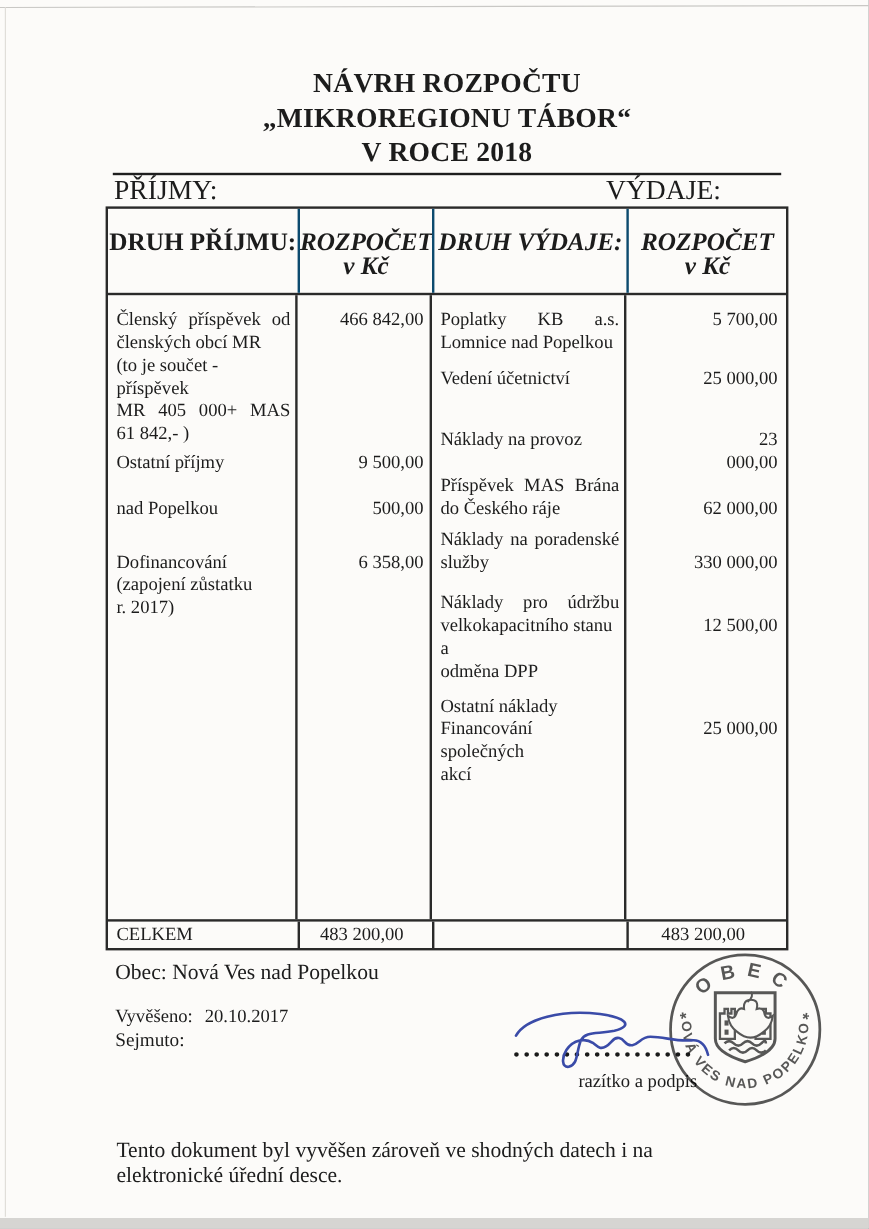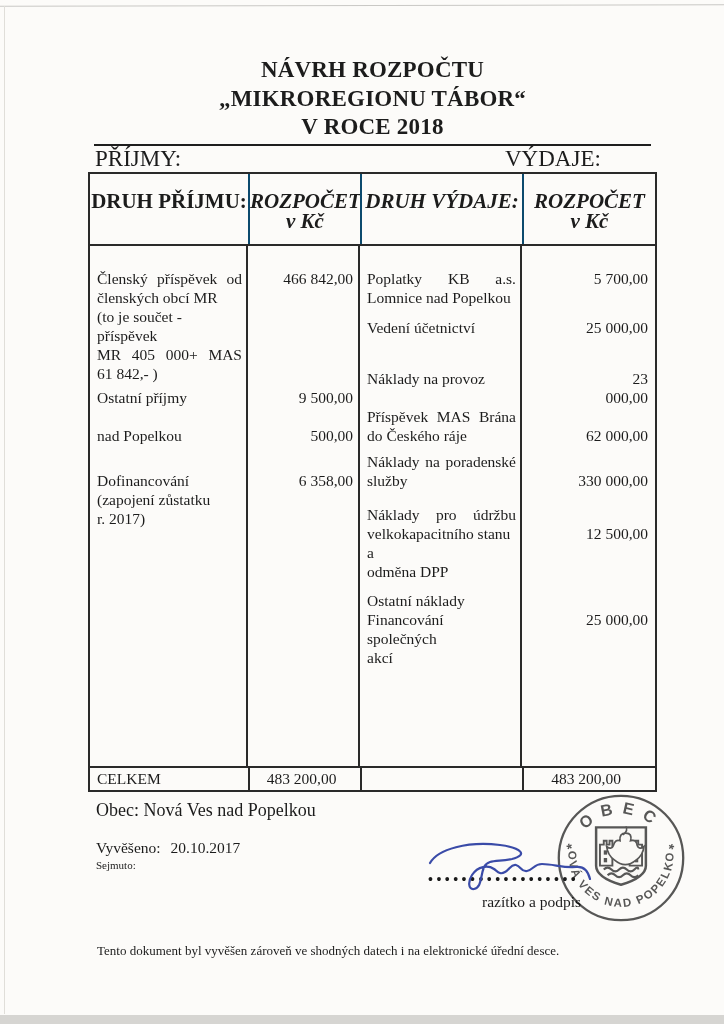--- a/index.html
+++ b/index.html
@@ -29,21 +29,21 @@
   .thead { display:grid; grid-template-columns:158px 112px 162px 133px; height:72px;
            border-bottom:2px solid #2a2a2a; box-sizing:border-box;
            font-weight:bold; font-size:21px; line-height:20px; text-align:center; }
   .thead > div { padding-top:17px; box-sizing:border-box; }
   .thead > div + div { border-left:2px solid #0c4a6e;font-style:italic; }
 
   .tbody { position:relative; height:520px; border-bottom:2px solid #2a2a2a; box-sizing:content-box; }
   .vline { position:absolute; top:0; bottom:0; width:2px; background:#2a2a2a; }
   .v1 { left:156px; } .v2 { left:268px; } .v3 { left:430px; }
 
-  .side { position:absolute; top:16px; padding-top:7px; }
+  .side { position:absolute; top:4px; padding-top:7px; }
   .side.income   { left:0;     width:270px; }
   .side.expenses { left:270px; width:295px; }
   .item { display:grid; }
   .side.income   .item { grid-template-columns:158px 112px; }
   .side.expenses .item { grid-template-columns:162px 133px; }
   .label  { padding:0 6px 0 7px; box-sizing:border-box; font-size:15.5px; line-height:19px; }
   .line   { min-height:19px; }
   .spread { text-align:justify; text-align-last:justify; }
   .amount { text-align:right; padding-right:7px; box-sizing:border-box;
             font-size:15.5px; line-height:19px; white-space:pre-line; }
@@ -55,31 +55,31 @@
   .totals { display:grid; grid-template-columns:158px 112px 162px 133px;
             height:22px; line-height:21px; font-size:15.5px; }
   .totals > div + div { border-left:2px solid #2a2a2a; }
   .t-label { padding-left:7px; }
   .t-amt   { text-align:center; padding-right:7px; }
 
   
   .muni    { position:absolute; left:96px; top:800px; font-size:18px; }
   .posted  { position:absolute; left:96px; top:839px; font-size:15.5px; }
   .posted .date { margin-left:10px; }
-  .removed { position:absolute; left:96px; top:859px; font-size:11px; }
+  .removed { position:absolute; left:96px; top:859px; font-size:16px; }
 
   .dots { position:absolute; left:428px; top:872px; font-size:14px; font-weight:bold;
           letter-spacing:3.5px; color:#1a1a1a; z-index:1; }
   .stamp-caption { position:absolute; left:482px; top:893px; font-size:15.5px; z-index:1; }
 
   .signature-svg { position:absolute; left:424px; top:833px; z-index:3; }
   .stamp-svg { position:absolute; left:554px; top:791px; z-index:2; opacity:.92; mix-blend-mode:multiply; }
   .stamp-svg text { font-family:"Liberation Sans","DejaVu Sans",sans-serif; }
 
-  .disclaimer { position:absolute; left:97px; top:930px; width:540px; font-size:13px; }
+  .disclaimer { position:absolute; left:97px; top:930px; width:540px; font-size:18px; }
 </style>
 </head>
 <body>
 
 <div class="scan">
   <div class="edge-top"></div>
   <div class="edge-left"></div>
   <div class="edge-bottom"></div>
 
   <div class="content">

